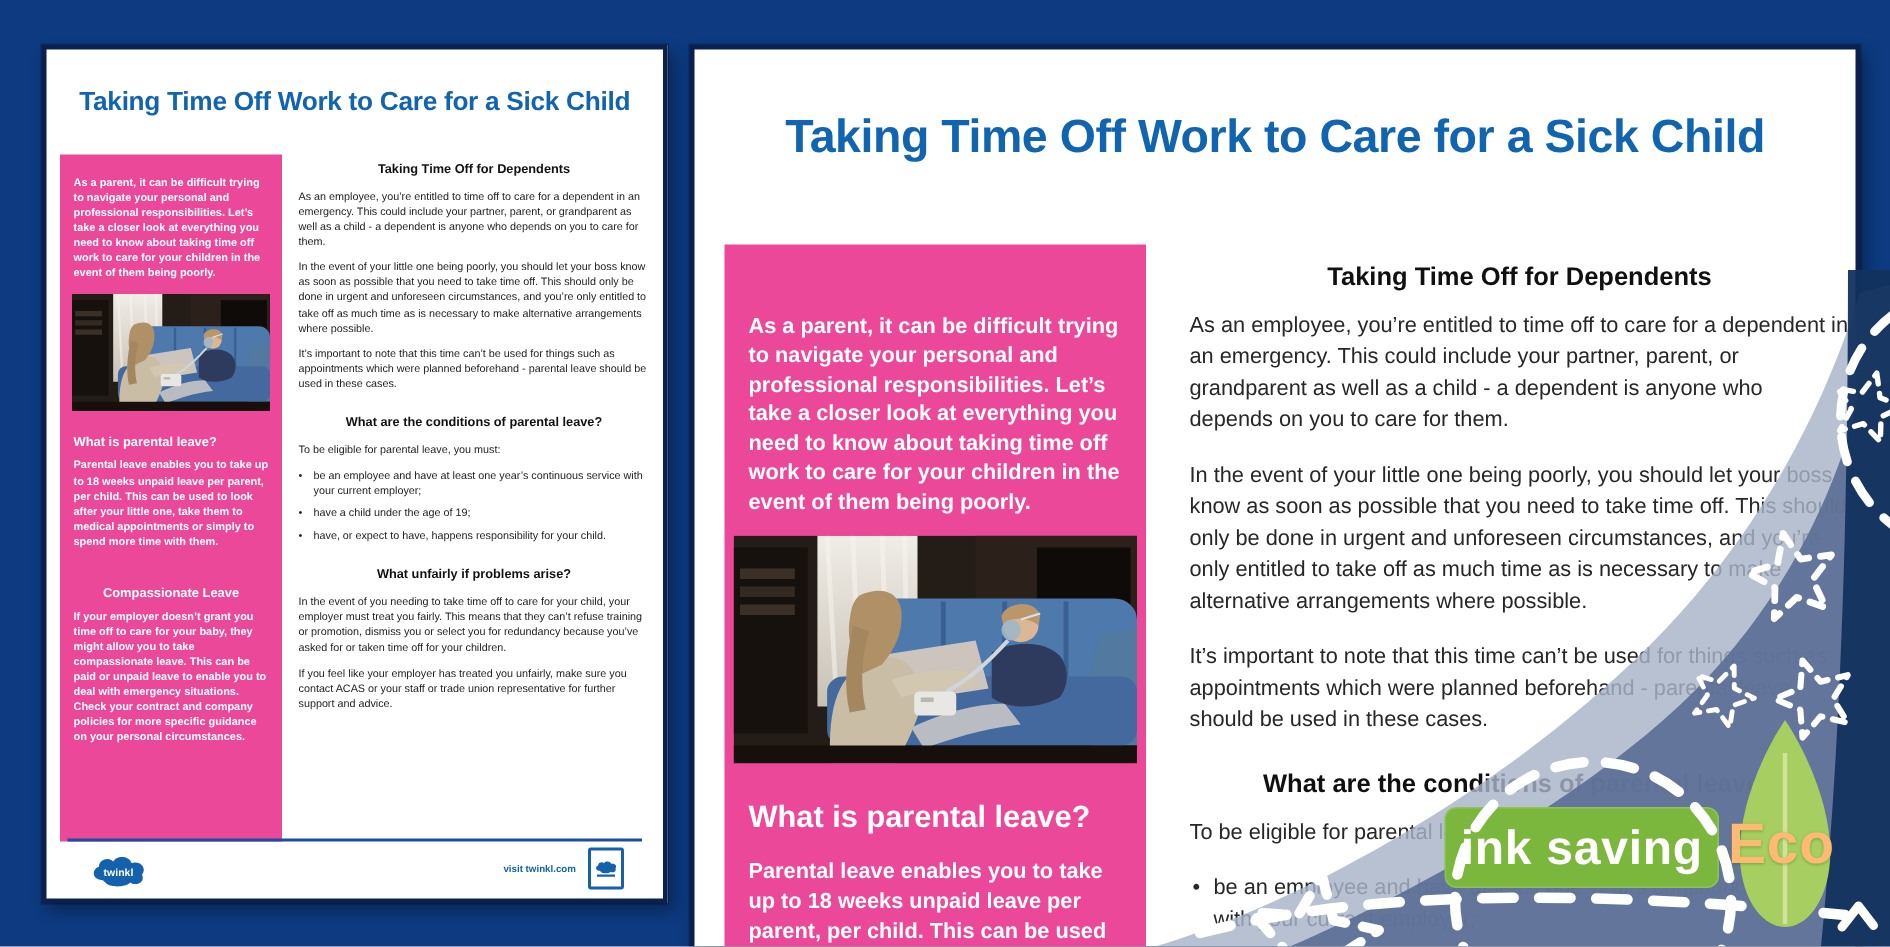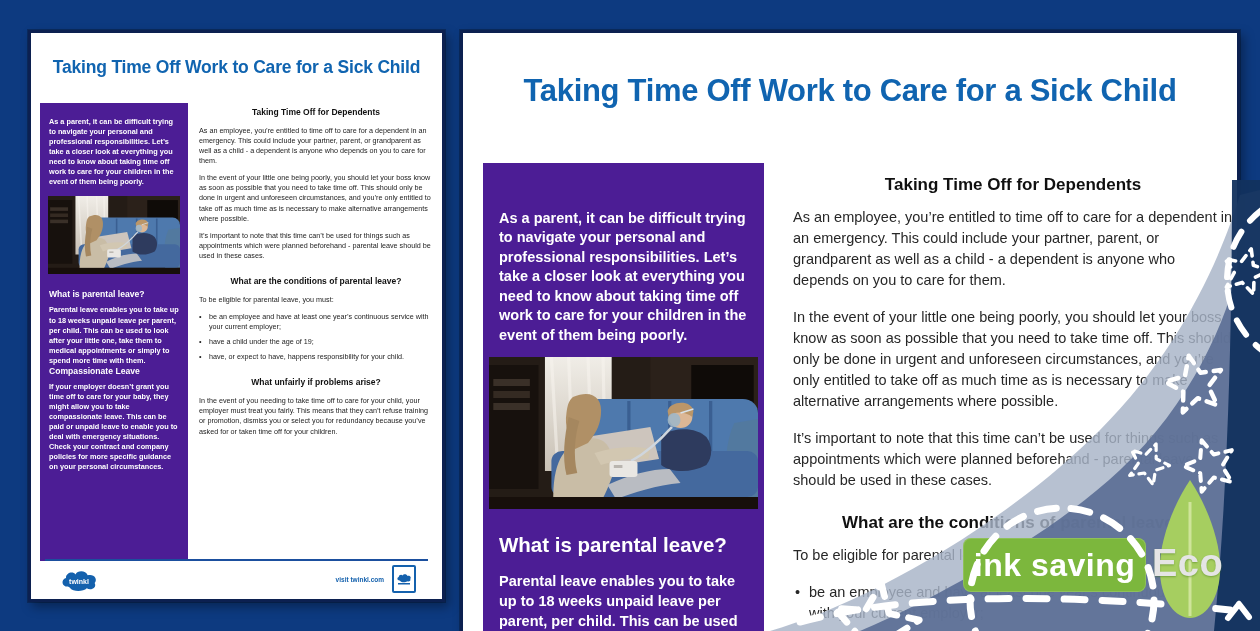--- a/index.html
+++ b/index.html
@@ -12,27 +12,27 @@
   .page{
     position:absolute;background:#ffffff;border:3px solid #0c2050;box-sizing:border-box;
     box-shadow:0 0 0 1px rgba(0,0,0,.25), 4px 5px 10px rgba(0,0,0,.35);
   }
   
   #page-small{left:28px;top:30px;width:417px;height:572px;}
   #page-small .title{
     margin:24px 8px 0;text-align:center;color:#1064b0;font-weight:700;
     font-size:17.5px;letter-spacing:-.2px;
   }
-  .sb{position:absolute;background:#4c1d95;color:#fff;}
+  .sb{position:absolute;background:#ec4899;color:#fff;}
   #sb-small{left:9px;top:70px;width:148px;height:458px;padding:14px 9px 0;box-sizing:border-box;}
   #sb-small p{font-size:7.3px;line-height:1.38;font-weight:700;margin:0;}
   #sb-small h4{font-size:8.6px;margin:0 0 6px;font-weight:700;}
   #sb-small .ph{width:132px;height:78px;margin:9px -1px 8px;display:block;}
   #sb-small .gap1{margin-top:15px;}
-  #sb-small .gap2{}
+  #sb-small .gap2{margin-top:24px;text-align:center;}
   #col-small{position:absolute;left:168px;top:74px;width:234px;color:#222;}
   #col-small h4{font-size:8.5px;text-align:center;color:#111;margin:0 0 9px;font-weight:700;}
   #col-small h4.mt{margin-top:15px;}
   #col-small p{font-size:7.2px;line-height:1.4;margin:0 0 7px;}
   #col-small ul{margin:0 0 6px;padding:0;}
   #col-small li{list-style:none;position:relative;padding-left:10px;font-size:7.2px;line-height:1.4;margin:0 0 5px;}
   #col-small li::before{content:"•";position:absolute;left:0;top:0;}
   .footer-s{position:absolute;left:14px;right:14px;top:526px;border-top:2px solid #1b4f9e;height:40px;}
   .footer-s .cloud{position:absolute;left:14px;top:8px;}
   .footer-s .visit{position:absolute;right:44px;top:15px;font-size:6.5px;font-weight:700;color:#1461ad;}
@@ -58,21 +58,21 @@
   
   #deco-under,#deco-over{position:absolute;left:740px;top:150px;width:520px;height:481px;pointer-events:none;}
   #deco-under{z-index:6;} #deco-over{z-index:9;}
   .badge{
     position:absolute;left:963px;top:538px;width:183px;height:54px;z-index:8;
     background:#7cb73d;border-radius:8px;display:flex;align-items:center;justify-content:center;
     box-shadow:0 0 0 1px rgba(255,255,255,.15) inset;
   }
   .badge span{color:#fff;font-size:32px;font-weight:600;letter-spacing:.5px;}
   .eco{
-    position:absolute;left:1152px;top:542px;z-index:8;color:#e5e5e5;font-size:38px;font-weight:700;letter-spacing:.5px;
+    position:absolute;left:1152px;top:542px;z-index:8;color:#fdba74;font-size:38px;font-weight:700;letter-spacing:.5px;
     text-shadow:0 1px 2px rgba(60,110,20,.45);
   }
   .hidden-defs{position:absolute;width:0;height:0;overflow:hidden;}
 </style>
 </head>
 <body>
 
 <svg class="hidden-defs" aria-hidden="true">
   <defs>
     <linearGradient id="wg" x1="0" y1="0" x2="0" y2="1">
@@ -139,20 +139,21 @@
     <p>It’s important to note that this time can’t be used for things such as appointments which were planned beforehand - parental leave should be used in these cases.</p>
     <h4 class="mt">What are the conditions of parental leave?</h4>
     <p>To be eligible for parental leave, you must:</p>
     <ul>
       <li>be an employee and have at least one year’s continuous service with your current employer;</li>
       <li>have a child under the age of 19;</li>
       <li>have, or expect to have, happens responsibility for your child.</li>
     </ul>
     <h4 class="mt">What unfairly if problems arise?</h4>
     <p>In the event of you needing to take time off to care for your child, your employer must treat you fairly. This means that they can’t refuse training or promotion, dismiss you or select you for redundancy because you’ve asked for or taken time off for your children.</p>
+    <p>If you feel like your employer has treated you unfairly, make sure you contact ACAS or your staff or trade union representative for further support and advice.</p>
   </div>
 
   <div class="footer-s">
     <svg class="cloud" width="40" height="23">
       <use href="#cloud" width="40" height="23"></use>
       <text x="20" y="15" text-anchor="middle" font-size="7" font-weight="bold" fill="#ffffff">twinkl</text>
     </svg>
     <span class="visit">visit twinkl.com</span>
     <span class="stamp">
       <svg width="16" height="12">

